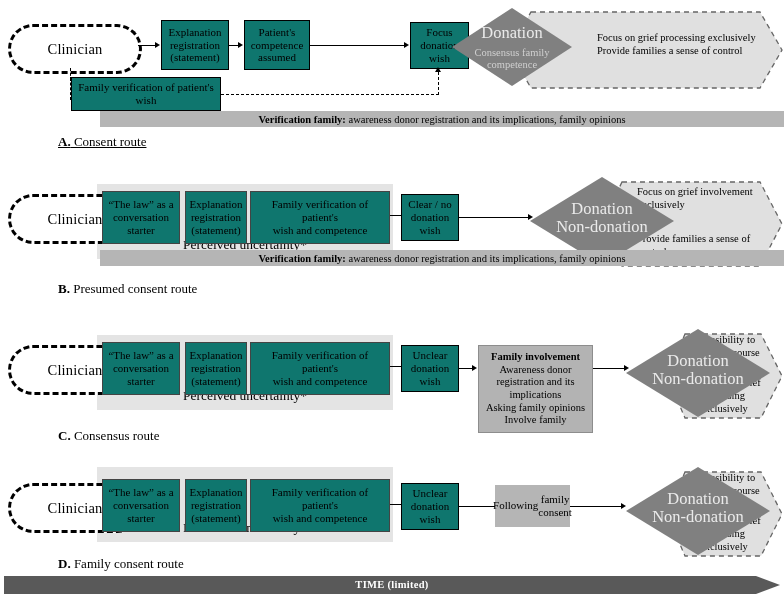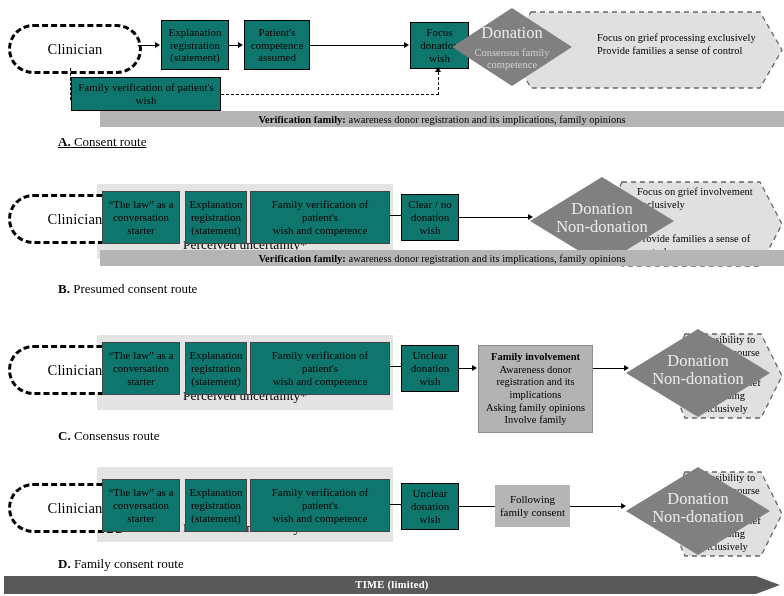--- a/index.html
+++ b/index.html
@@ -382,21 +382,21 @@
 
   <div class="box" style="left:401px;top:483px;width:58px;height:47px;flex-direction:column;">
     <span>Unclear</span>
     <span>donation</span>
     <span>wish</span>
   </div>
 
   <div class="arrow" style="left:459px;top:506px;width:50px;"></div>
   <div class="arrowhead" style="left:508px;top:502.6px;"></div>
 
-  <div class="greybox plain" style="left:495px;top:485px;width:75px;height:42px;flex-direction:column;">
+  <div class="greybox plain" style="left:495px;top:485px;width:75px;height:42px;flex-direction:row;">
     <span>Following</span>
     <span>family consent</span>
   </div>
 
   <div class="arrow" style="left:570px;top:506px;width:52px;"></div>
   <div class="arrowhead" style="left:621px;top:502.6px;"></div>
 
   <div class="hex" style="left:665px;top:470px;">
     <svg width="119" height="88" viewBox="0 0 119 88">
       <polygon points="20,2 96,2 117,44 96,86 20,86 2,44" fill="#e0e0e0" stroke="#666" stroke-width="1.3" stroke-dasharray="5,4"></polygon>

